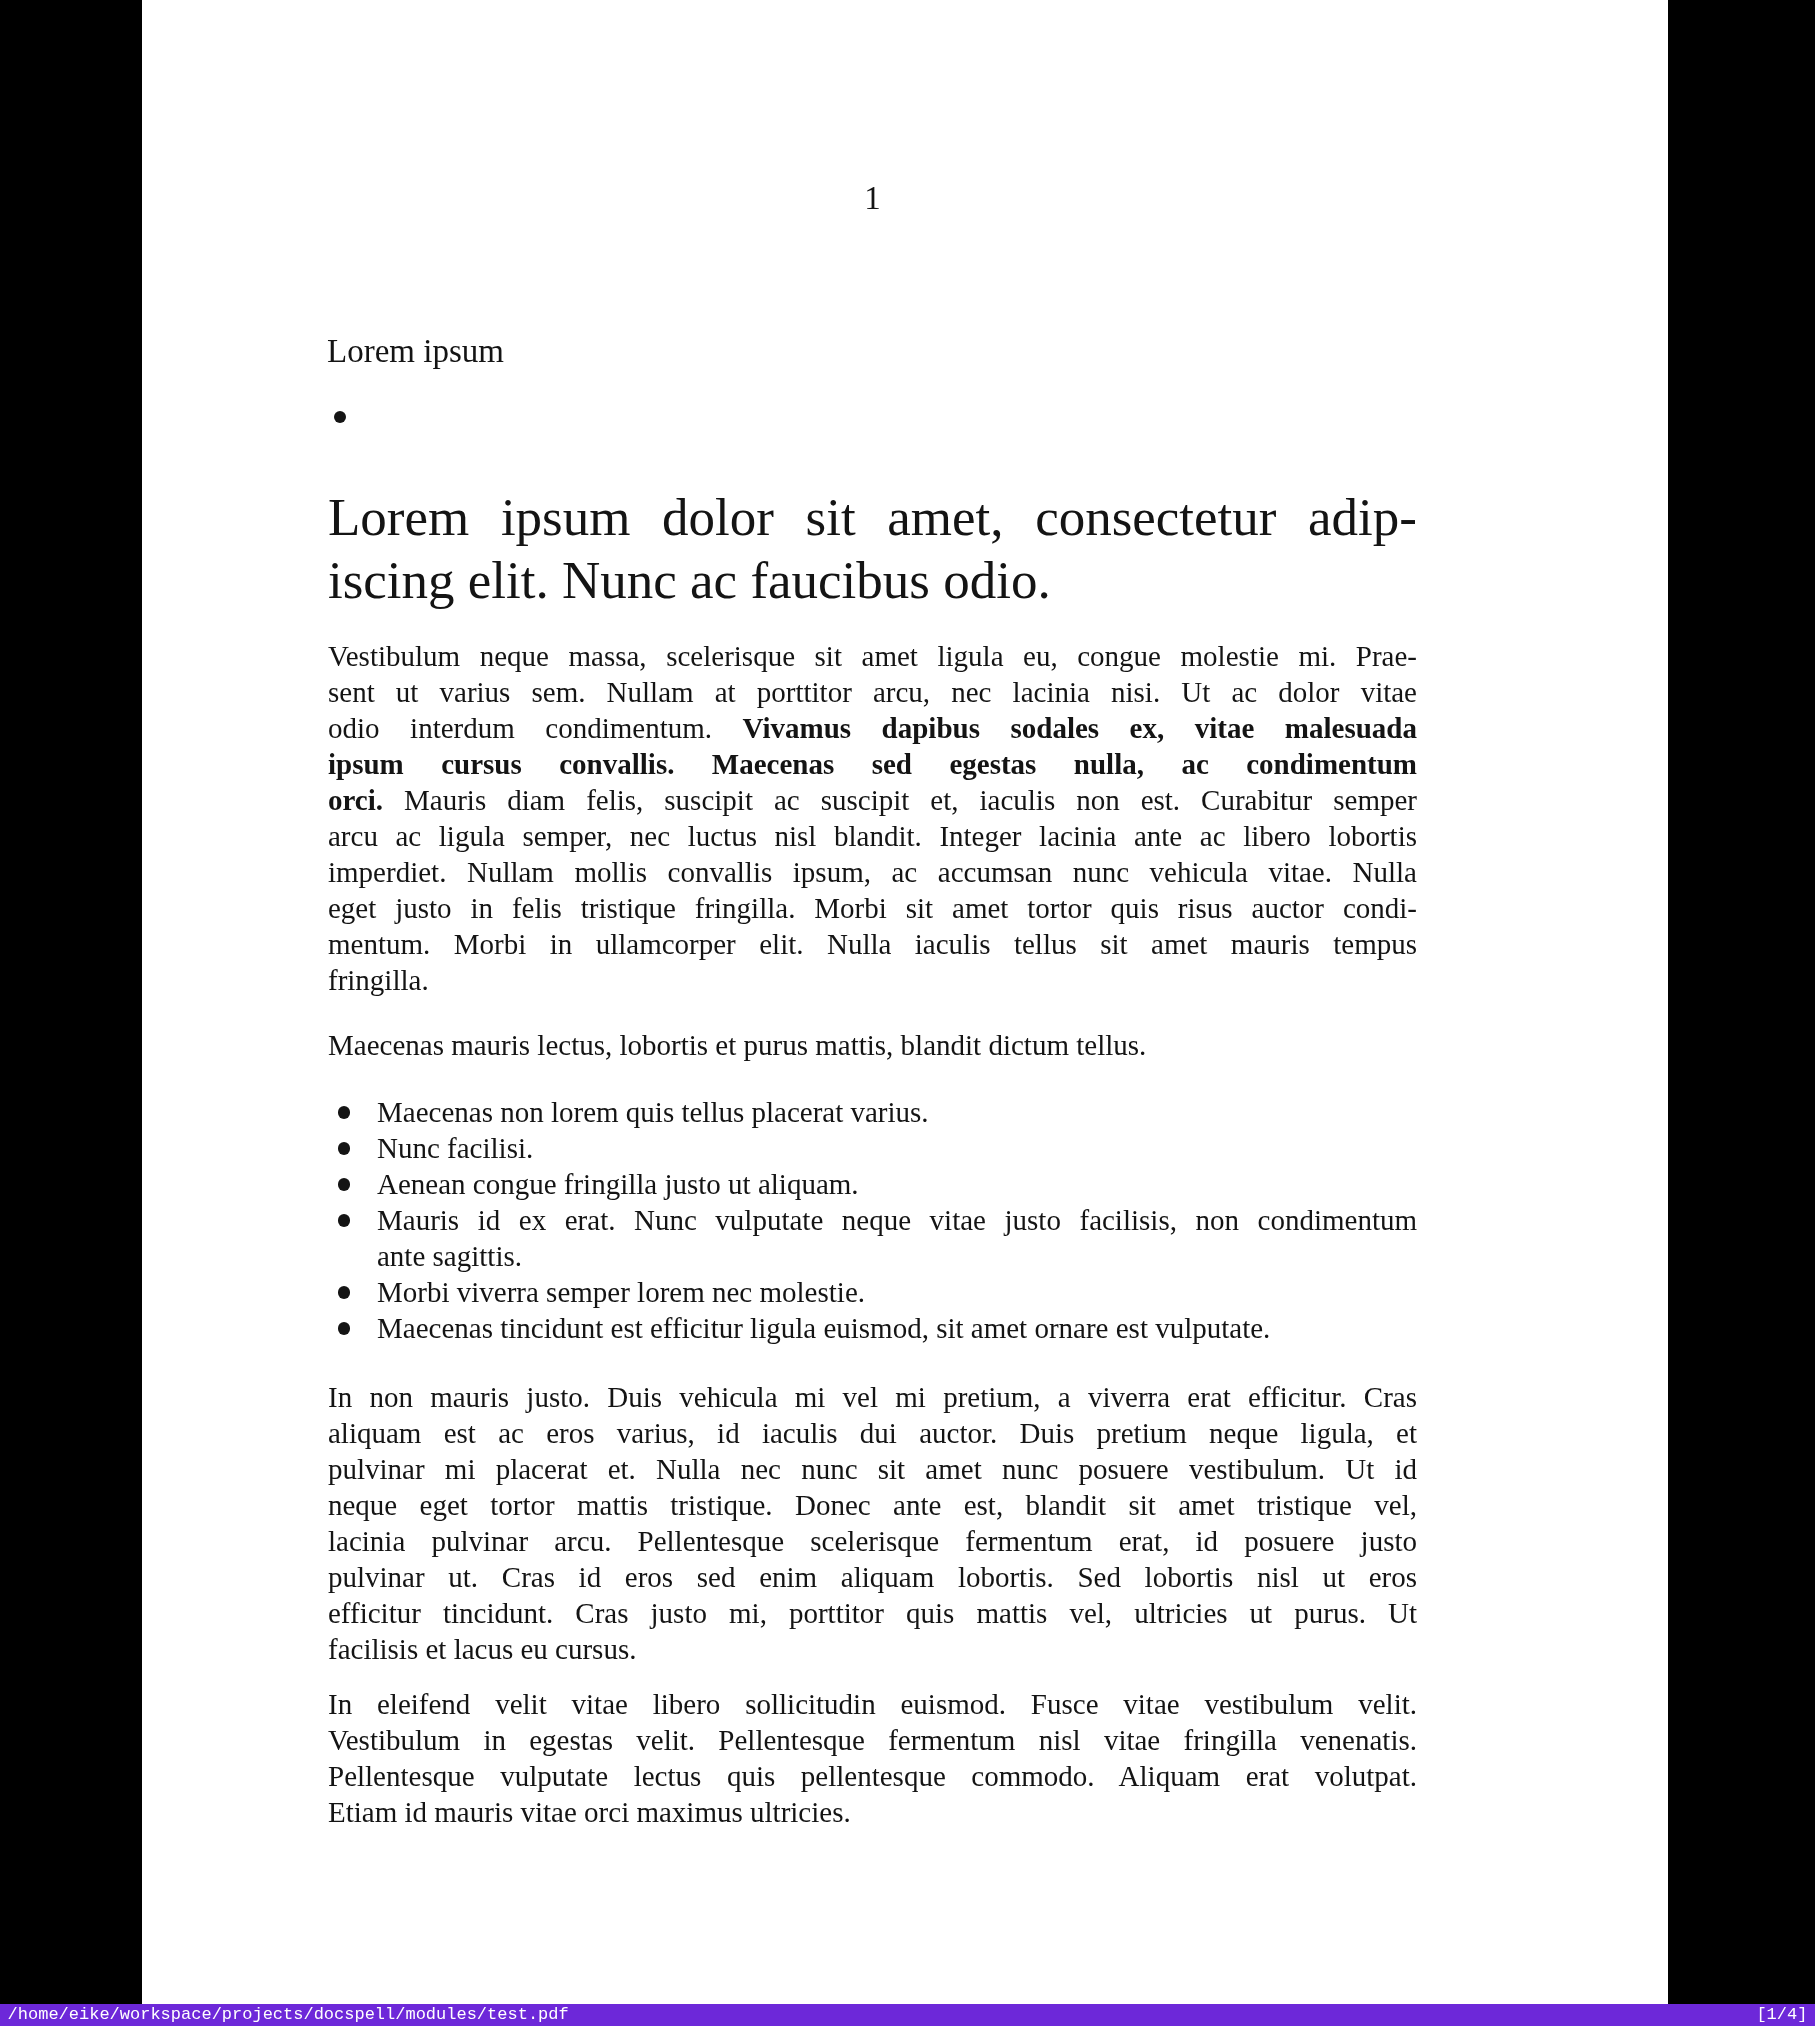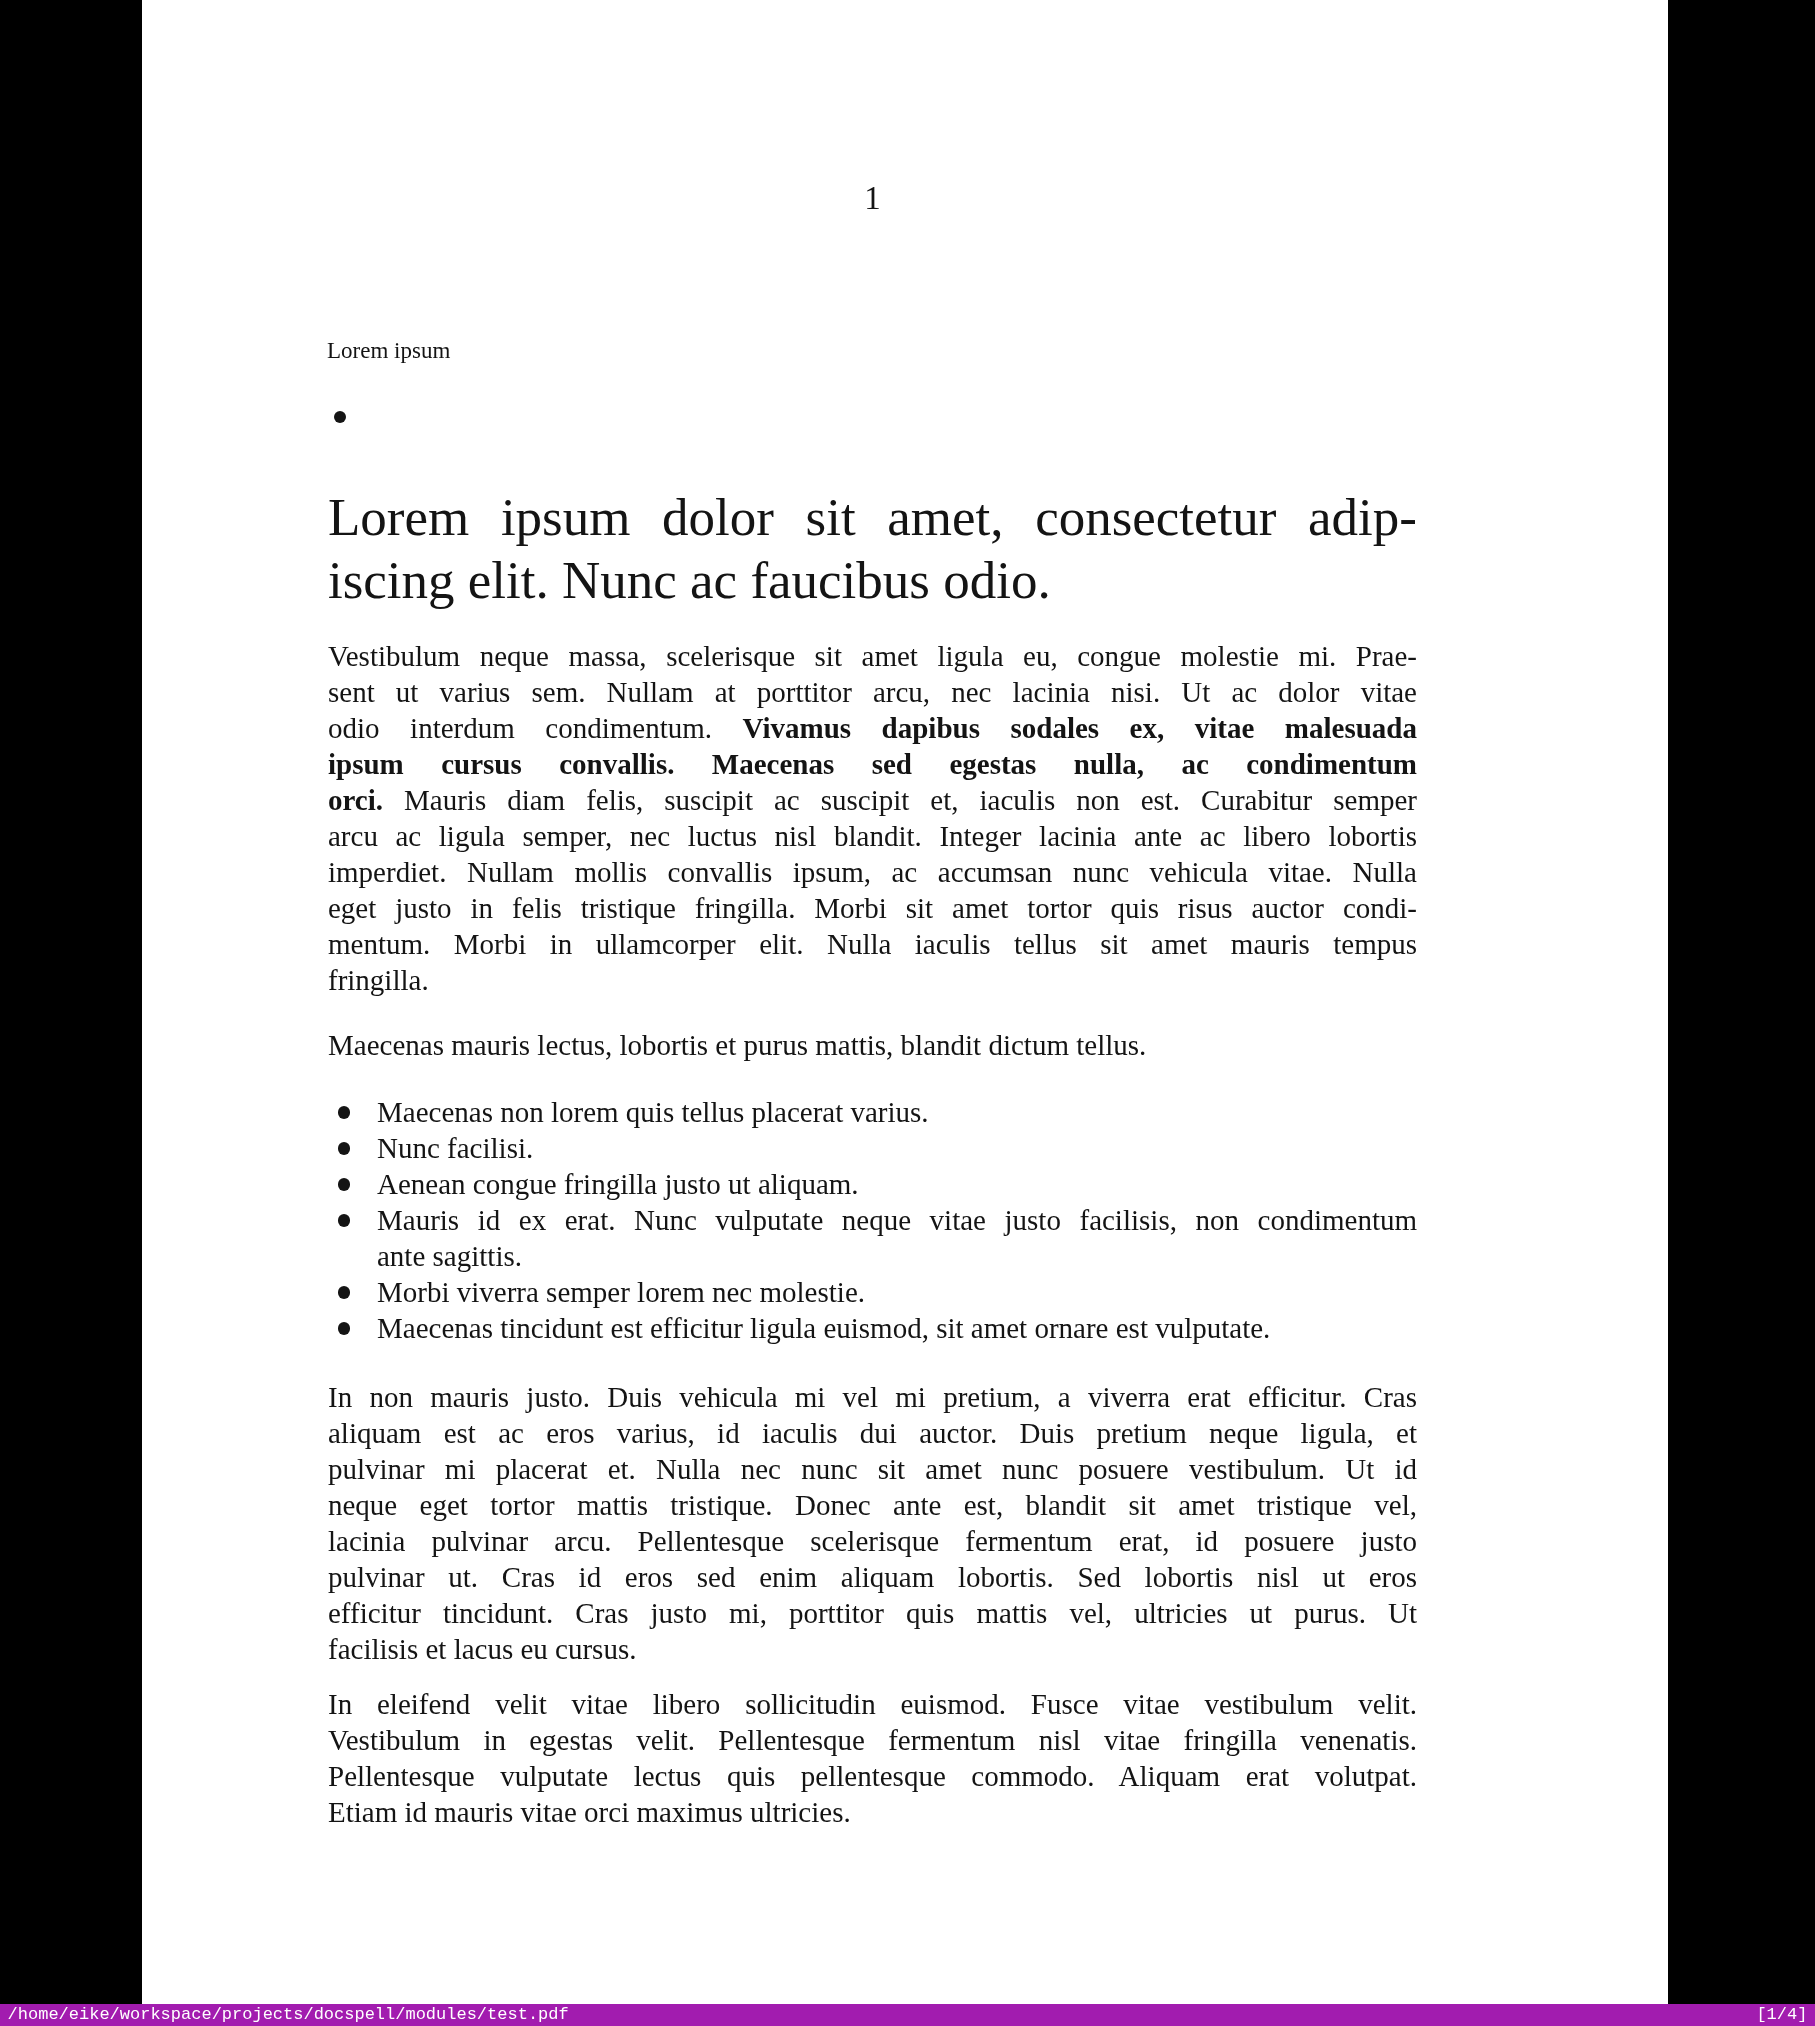--- a/index.html
+++ b/index.html
@@ -16,21 +16,21 @@
     background:#fff;
     color:#141414;
   }
   .abs { position:absolute; }
   .col { left:186px; width:1089px; }
   .pagenum {
     top:180px; text-align:center;
     font-size:33px; line-height:36px;
   }
   .header-text {
-    top:333px; font-size:23px; line-height:36px;
+    top:333px; font-size:33px; line-height:36px;
   }
   .dot {
     width:12.3px; height:12.3px; border-radius:50%;
     background:#141414;
   }
   .lone-dot { left:192px; top:411px; }
   .heading { top:486px; font-size:53px; }
   .heading .tl { line-height:63px; }
   .body-block { font-size:29px; }
   .tl { line-height:36px; text-align:left; }
@@ -41,21 +41,21 @@
   .p1 { top:638px; }
   .p2 { top:1027px; }
   .blist { top:1094px; }
   .li { position:relative; padding-left:49px; }
   .li .dot { position:absolute; left:9.5px; top:12.3px; }
   .p3 { top:1379px; }
   .p4 { top:1686px; }
   .statusbar {
     position:absolute; left:0; bottom:0;
     width:100%; height:22px;
-    background:#a21caf; color:#fff;
+    background:#6d28d9; color:#fff;
     font-family:"Liberation Mono","DejaVu Sans Mono",monospace;
     font-size:17px; line-height:22px;
     display:flex; justify-content:space-between;
     box-sizing:border-box; padding:0 7.6px;
     white-space:nowrap;
   }
 </style>
 </head>
 <body>
 

